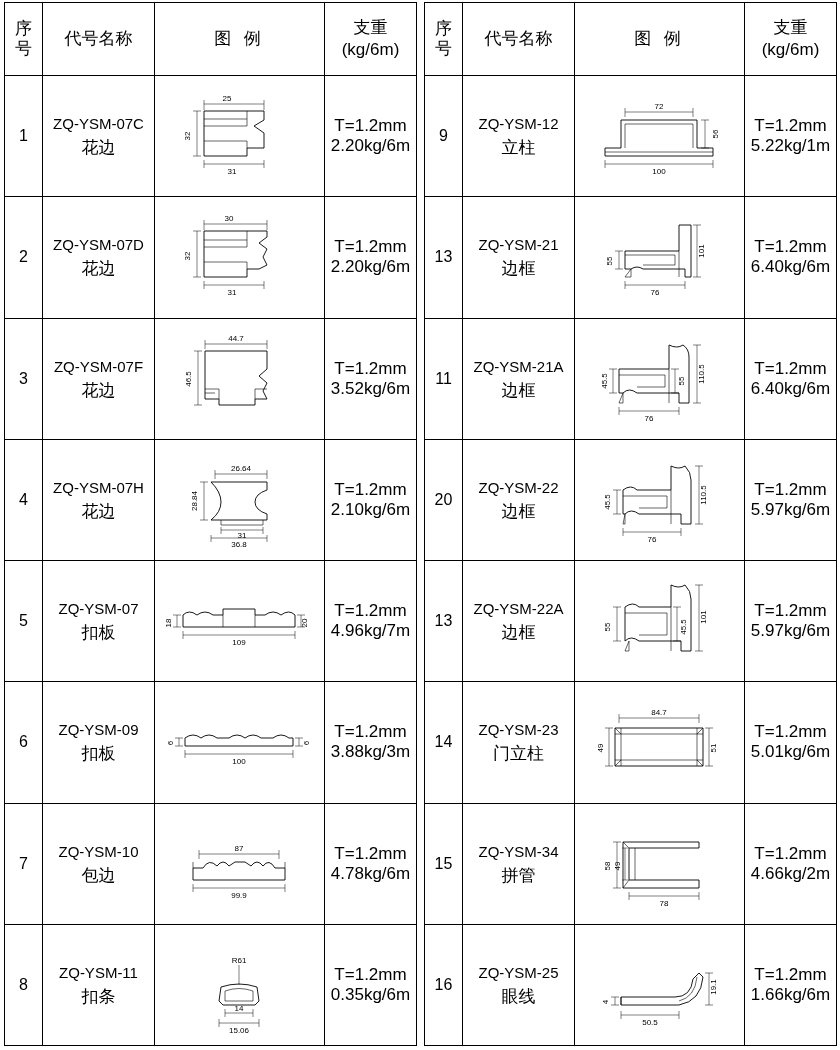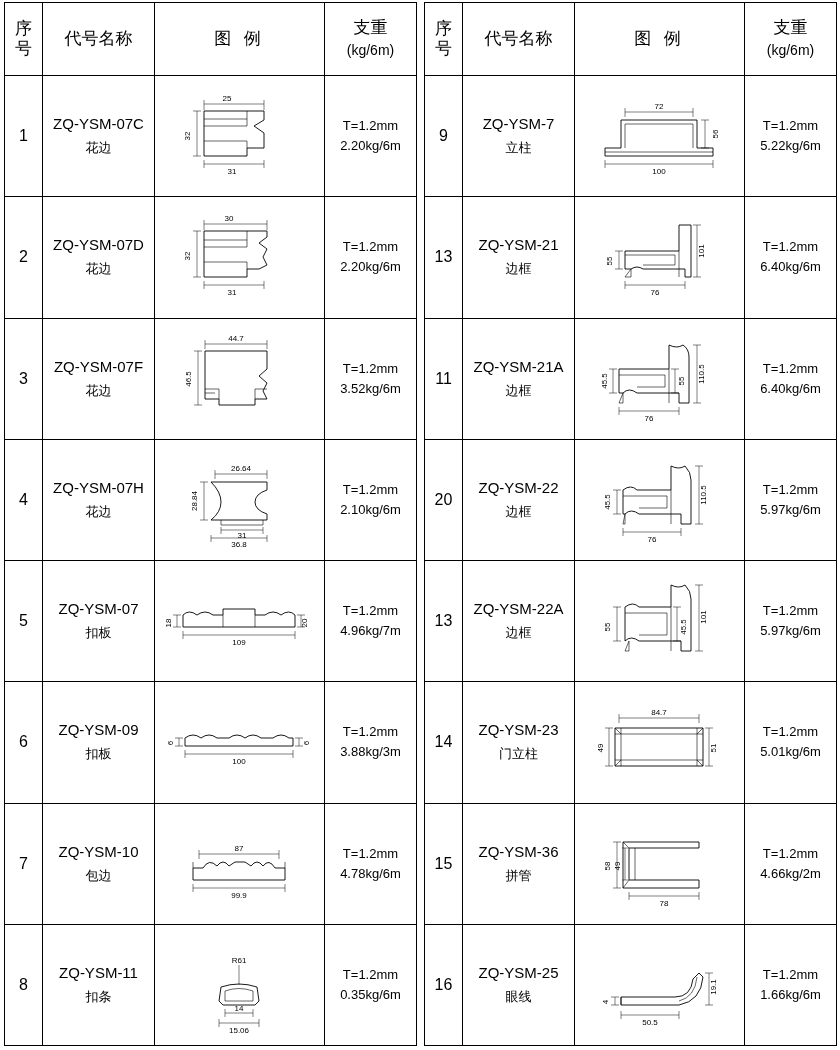--- a/index.html
+++ b/index.html
@@ -49,41 +49,41 @@
   thead td {
     height: 72px;
     font-size: 17px;
     line-height: 22px;
   }
   thead td.hdr-idx {
     font-size: 17px;
     line-height: 20px;
   }
   thead td.hdr-wt .unit {
-    font-size: 14px;
+    font-size: 17px;
     display: block;
   }
   thead td.hdr-fig {
     letter-spacing: 4px;
   }
 
   tbody tr { height: 108px; }
   td.idx {
     font-size: 16px;
   }
   td.code {
     font-size: 15px;
     line-height: 24px;
   }
   td.code .cn {
     display: block;
-    font-size: 13px;
+    font-size: 17px;
   }
   td.wt {
-    font-size: 13px;
+    font-size: 17px;
     line-height: 20px;
   }
   td.fig {
     position: relative;
     padding: 0;
   }
   td.fig .figbox {
     position: relative;
     width: 168px;
     height: 100%;
@@ -434,21 +434,21 @@
             <span>支重</span>
             <span class="unit">(kg/6m)</span>
           </td>
         </tr>
       </thead>
       <tbody>
 
         <tr>
           <td class="idx">9</td>
           <td class="code">
-            <span>ZQ-YSM-7</span>
+            <span>ZQ-YSM-12</span>
             <span class="cn">立柱</span>
           </td>
           <td class="fig">
             <div class="figbox">
               <svg class="profile" width="160" height="100" viewBox="0 0 160 100">
                 <path class="out" d="M42 34 L118 34 L118 62 L134 62 L134 70 L26 70 L26 62 L42 62 Z"></path>
                 <path class="thin" d="M46 38 L114 38 L114 62 M46 38 L46 62 M26 66 L134 66"></path>
                 <g class="dim">
                   <path d="M46 26 L114 26"></path>
                     <path d="M46 22 L46 31"></path>
@@ -461,21 +461,21 @@
                     <path d="M134 74 L134 82"></path>
                 </g>
                 <text x="80" y="23" text-anchor="middle">72</text>
                 <text x="139" y="48" text-anchor="middle" transform="rotate(-90 139 48)">56</text>
                 <text x="80" y="88" text-anchor="middle">100</text>
               </svg>
             </div>
           </td>
           <td class="wt">
             <span>T=1.2mm</span><br>
-            <span>5.22kg/6m</span>
+            <span>5.22kg/1m</span>
           </td>
         </tr>
 
         <tr>
           <td class="idx">13</td>
           <td class="code">
             <span>ZQ-YSM-21</span>
             <span class="cn">边框</span>
           </td>
           <td class="fig">
@@ -642,21 +642,21 @@
           </td>
           <td class="wt">
             <span>T=1.2mm</span><br>
             <span>5.01kg/6m</span>
           </td>
         </tr>
 
         <tr>
           <td class="idx">15</td>
           <td class="code">
-            <span>ZQ-YSM-36</span>
+            <span>ZQ-YSM-34</span>
             <span class="cn">拼管</span>
           </td>
           <td class="fig">
             <div class="figbox">
               <svg class="profile" width="160" height="100" viewBox="0 0 160 100">
                 <path class="out" d="M44 28 L120 28 L120 34 L50 34 L50 66 L120 66 L120 74 L44 74 Z"></path>
                 <path class="thin" d="M50 34 L44 28 M50 66 L44 74 M56 34 L56 66"></path>
                 <g class="dim">
                   <path d="M38 28 L38 74"></path>
                     <path d="M34 28 L42 28"></path>

